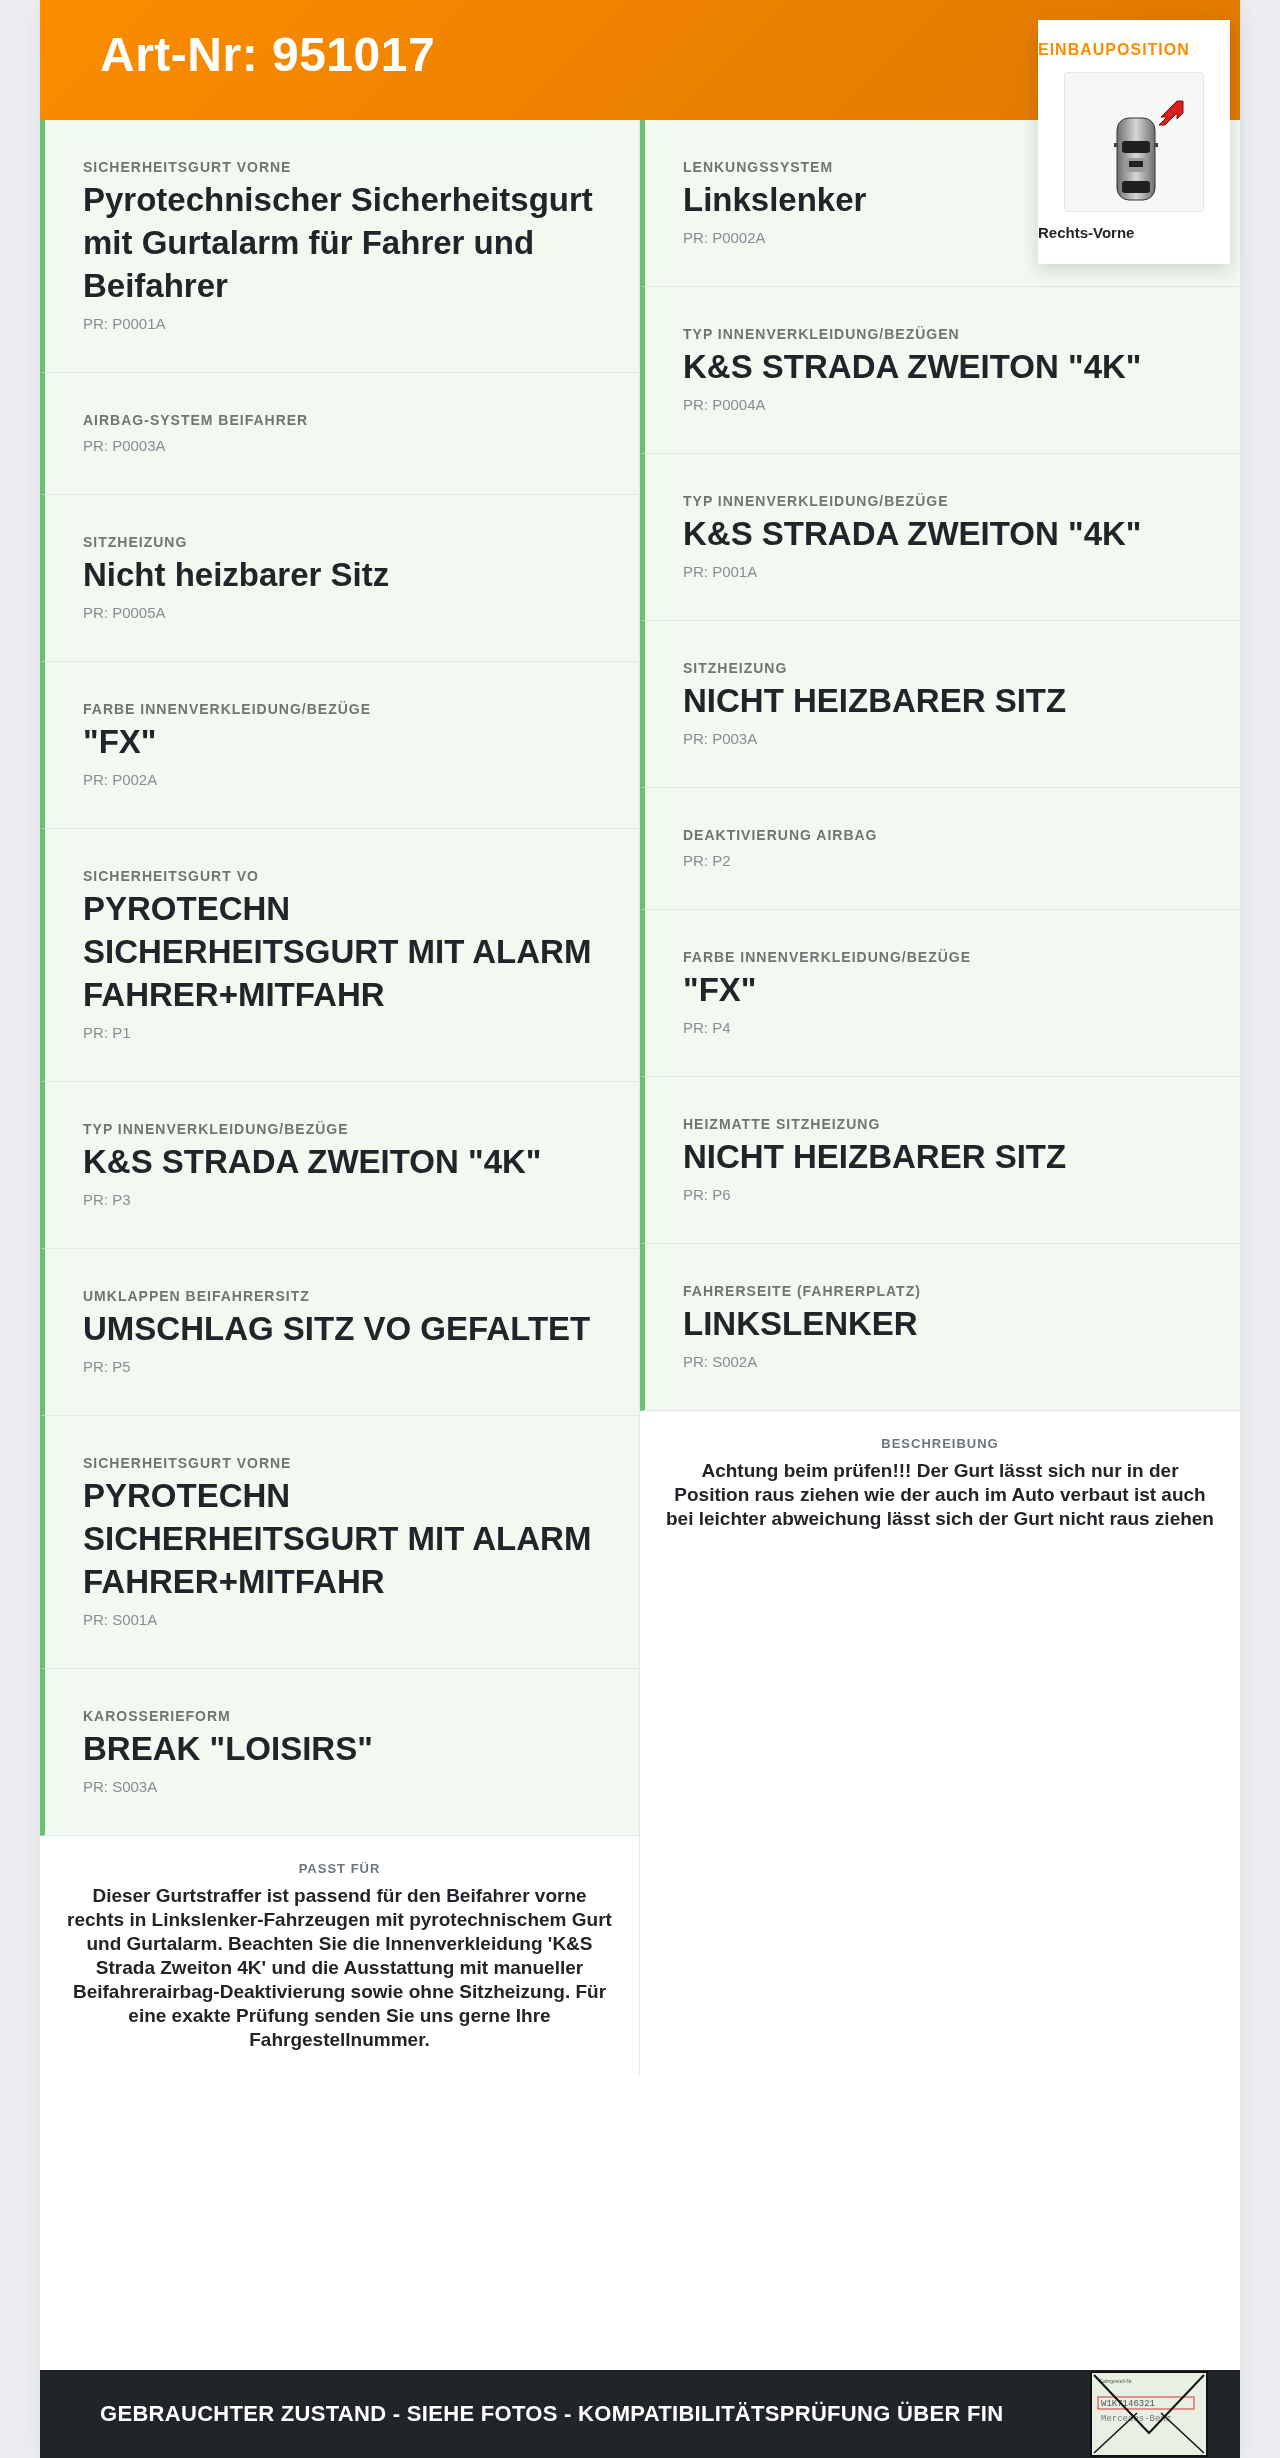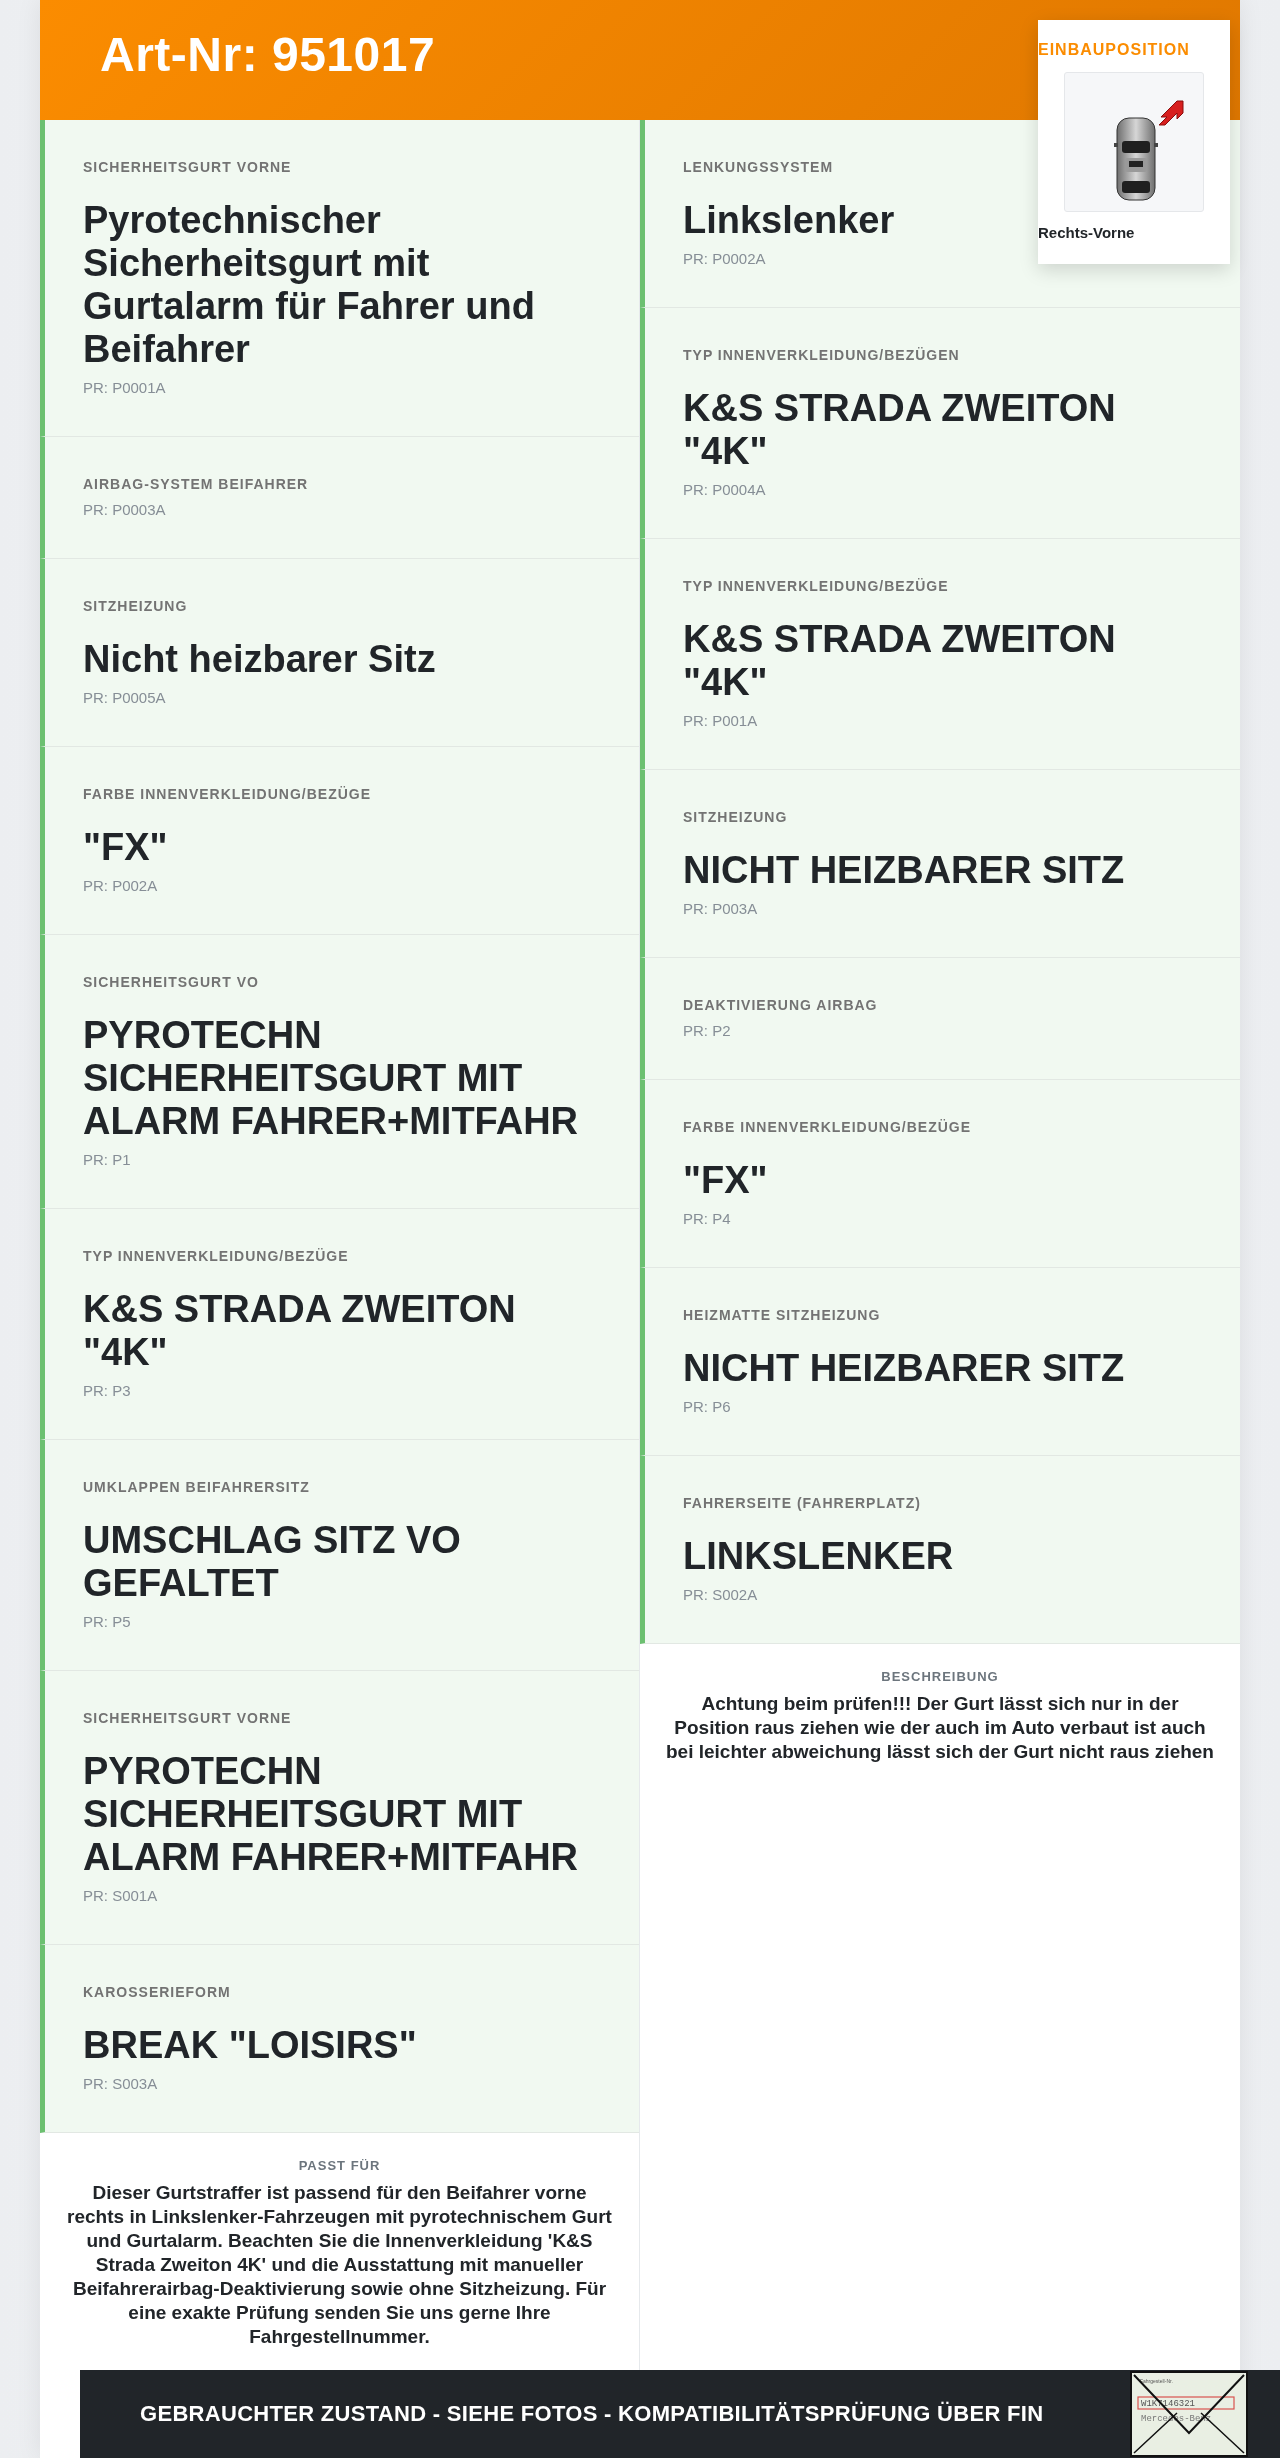--- a/index.html
+++ b/index.html
@@ -73,22 +73,22 @@
     padding: 38px 40px 38px 38px;
   }
   .spec .lbl {
     font-size: 14px; font-weight: 700;
     color: #737373;
     letter-spacing: 1px;
     text-transform: uppercase;
     line-height: 18px;
   }
   .spec .val {
-    margin-top: 23px;
-    font-size: 38px; font-weight: 700;
+    margin-top: 2px;
+    font-size: 33px; font-weight: 700;
     color: #212529;
     line-height: 43px;
   }
   .spec .pr {
     margin-top: 7px;
     font-size: 15px;
     color: #868e96;
     line-height: 20px;
   }
   .note {
@@ -108,21 +108,20 @@
     color: #212529;
     font-weight: 600;
   }
   .footer {
     position: absolute;
     left: 0; top: 2370px;
     width: 1200px; height: 88px;
     background: #212529;
     display: flex; align-items: center;
     padding: 0 0 0 60px;
-    margin-left: 40px;
   }
   .footer .ft {
     color: #fff;
     font-size: 22px; font-weight: 700;
     letter-spacing: 0.3px;
     flex: 1;
   }
   .footer .fin-img {
     width: 118px; height: 86px;
     background: #eef0ea;

